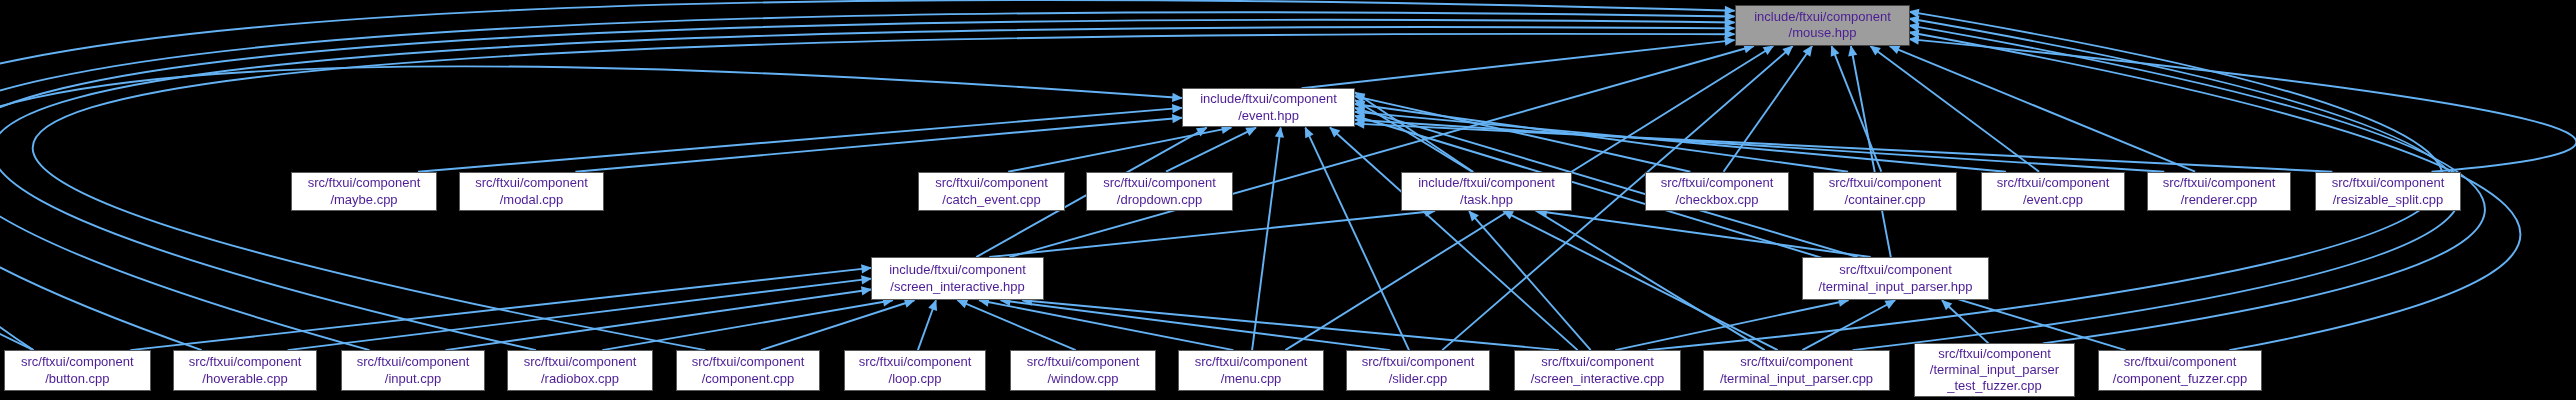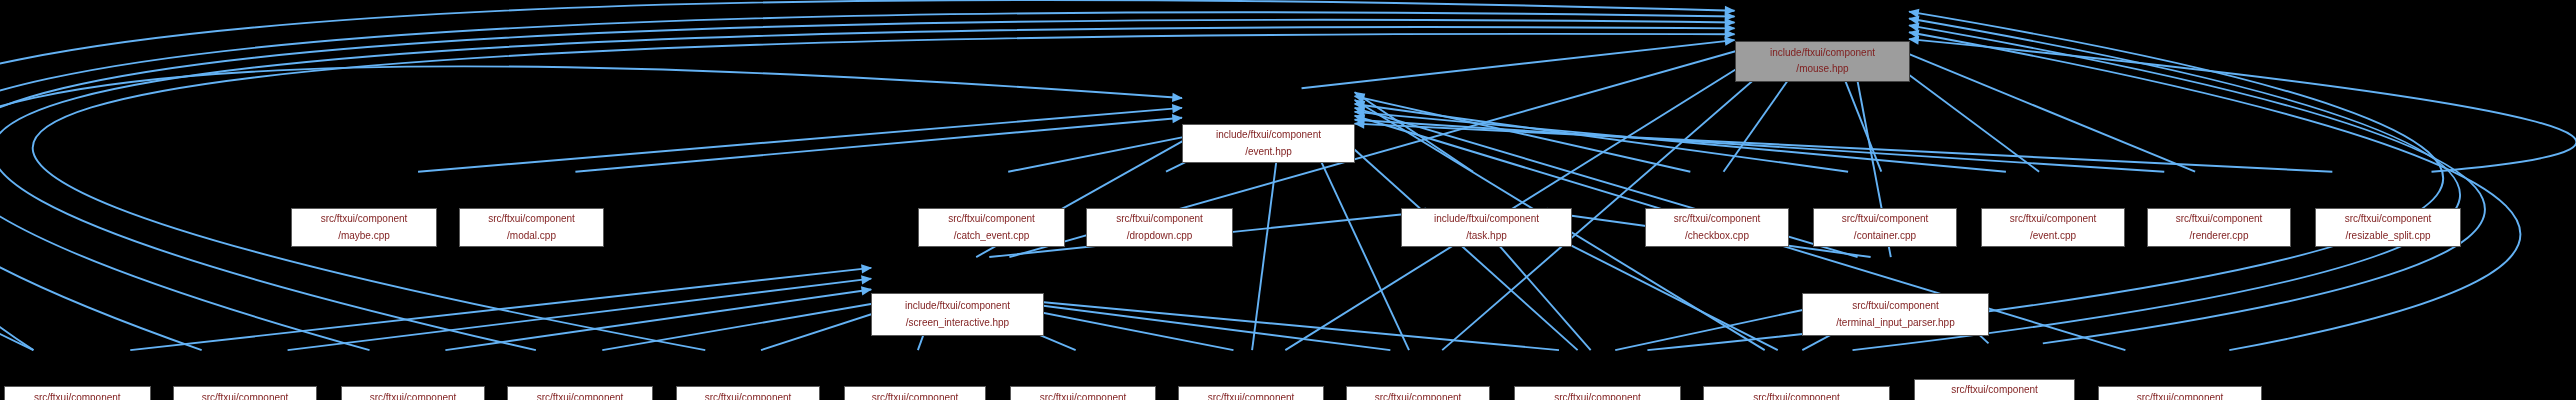--- a/index.html
+++ b/index.html
@@ -10,31 +10,30 @@
     font-family:"Liberation Sans","DejaVu Sans",sans-serif;
     overflow:hidden;
   }
   .edges-svg{position:absolute;left:0;top:0;z-index:0;}
   .gnode{
     position:absolute;
     z-index:1;
     box-sizing:border-box;
     background:#ffffff;
     border:1.4px solid #5a5a5a;
-    color:#7f1d1d;
-    font-size:10px;
+    color:#4c1d95;
+    font-size:13px;
     line-height:16.3px;
     text-align:center;
     white-space:pre-line;
     display:flex;
     align-items:center;
     justify-content:center;
     padding:1px 2.9px;
     cursor:pointer;
-    margin-top:36px;
   }
   .gnode.highlight{
     background:#9d9d9d;
     border-color:#434343;
   }
 </style>
 </head>
 <body>
 
 <div class="graph-canvas">

